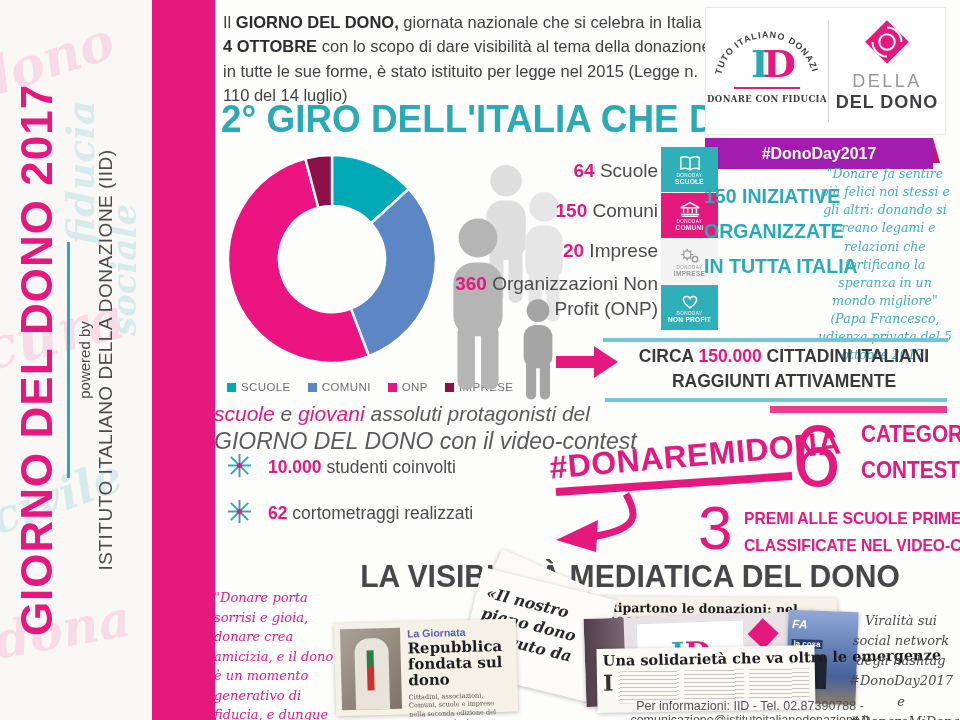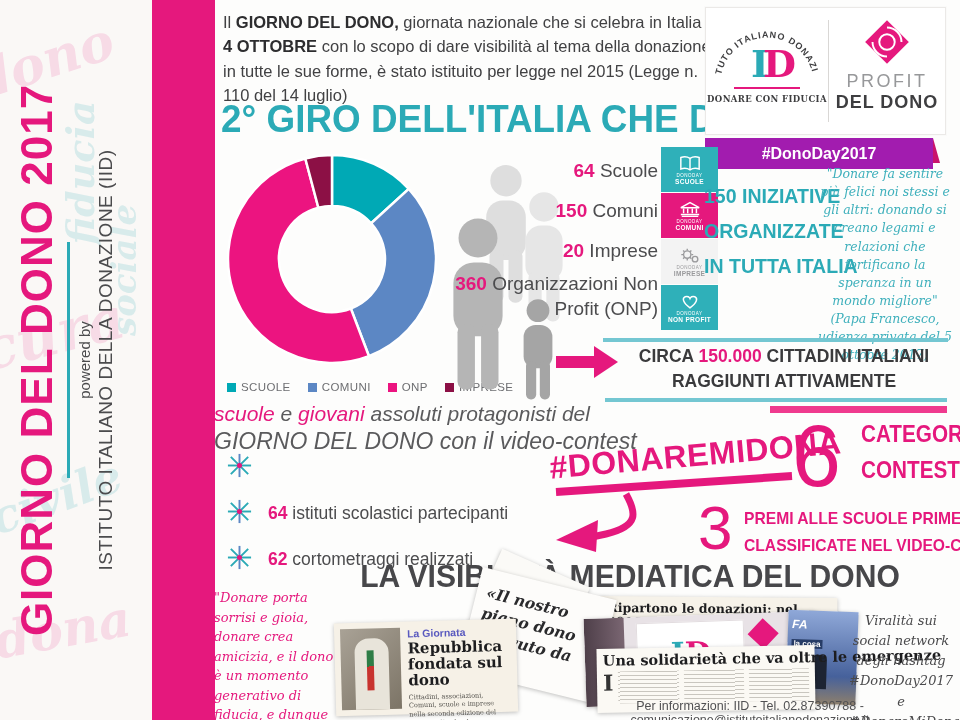--- a/index.html
+++ b/index.html
@@ -198,21 +198,21 @@
     <div class="logo-tagline">DONARE CON FIDUCIA</div>
   </div>
   <div class="logo-div"></div>
   <div class="logo-right">
     <svg width="58" height="56" viewBox="0 0 58 58">
       <rect x="13" y="13" width="32" height="32" fill="#e5187d" transform="rotate(45 29 29)"></rect>
       <circle cx="29" cy="29" r="8" fill="none" stroke="#fff" stroke-width="2"></circle>
       <path d="M29 14 a15 15 0 0 1 15 15" stroke="#fff" stroke-width="2" fill="none"></path>
       <path d="M29 44 a15 15 0 0 1 -15 -15" stroke="#fff" stroke-width="2" fill="none"></path>
     </svg>
-    <div class="gdd-giorno">PROFIT</div>
+    <div class="gdd-giorno">DELLA</div>
     <div class="gdd-deldono">DEL DONO</div>
   </div>
 </div>
 <div class="abs ribbon">#DonoDay2017</div>
 
 <svg class="abs donut" id="donut-svg" width="216" height="216" viewBox="0 0 216 216">
     <path d="M108,4 A104,104 0 0 1 184.8034014290584,37.87698288773572 L147.14019495903938,72.26423166394224 A53,53 0 0 0 108,55 Z" fill="#00a9b5" stroke="#fff" stroke-width="2.5"></path>
     <path d="M184.8034014290584,37.87698288773572 A104,104 0 0 1 144.9759953082629,205.20481351745562 L126.84353607055705,157.53706842716488 A53,53 0 0 0 147.14019495903938,72.26423166394224 Z" fill="#5c87c4" stroke="#fff" stroke-width="2.5"></path>
     <path d="M144.9759953082629,205.20481351745562 A104,104 0 1 1 81.30023250838062,7.485710389549766 L94.39338772061704,56.776371640828245 A53,53 0 1 0 126.84353607055705,157.53706842716488 Z" fill="#ec1480" stroke="#fff" stroke-width="2.5"></path>
     <path d="M81.30023250838062,7.485710389549766 A104,104 0 0 1 107.99999999999999,4 L107.99999999999999,55 A53,53 0 0 0 94.39338772061704,56.776371640828245 Z" fill="#8c1045" stroke="#fff" stroke-width="2.5"></path>
@@ -343,29 +343,21 @@
   <div class="vc-l2">GIORNO DEL DONO con il video-contest</div>
 </div>
 <div class="abs bullets" id="bullets">
     <div class="bullet">
       <span><svg width="27" height="27" viewBox="0 0 28 28" fill="none">
           <path d="M5 5 L23 23 M23 5 L5 23" stroke="#2baab6" stroke-width="2"></path>
           <path d="M14 2 V26" stroke="#5c87c4" stroke-width="2"></path>
           <path d="M2 14 H26" stroke="#2baab6" stroke-width="2"></path>
           <circle cx="14" cy="14" r="2.6" fill="#e5187d"></circle>
         </svg></span>
-    </div>
-    <div class="bullet">
-      <span><svg width="27" height="27" viewBox="0 0 28 28" fill="none">
-          <path d="M5 5 L23 23 M23 5 L5 23" stroke="#2baab6" stroke-width="2"></path>
-          <path d="M14 2 V26" stroke="#5c87c4" stroke-width="2"></path>
-          <path d="M2 14 H26" stroke="#2baab6" stroke-width="2"></path>
-          <circle cx="14" cy="14" r="2.6" fill="#e5187d"></circle>
-        </svg></span>
-      <span class="bullet-label"><span class="num">64</span> istituti scolastici partecipanti</span>
+      <span class="bullet-label"><span class="num">10.000</span> studenti coinvolti</span>
     </div>
     <div class="bullet">
       <span><svg width="27" height="27" viewBox="0 0 28 28" fill="none">
           <path d="M5 5 L23 23 M23 5 L5 23" stroke="#2baab6" stroke-width="2"></path>
           <path d="M14 2 V26" stroke="#5c87c4" stroke-width="2"></path>
           <path d="M2 14 H26" stroke="#2baab6" stroke-width="2"></path>
           <circle cx="14" cy="14" r="2.6" fill="#e5187d"></circle>
         </svg></span>
       <span class="bullet-label"><span class="num">62</span> cortometraggi realizzati</span>
     </div>

